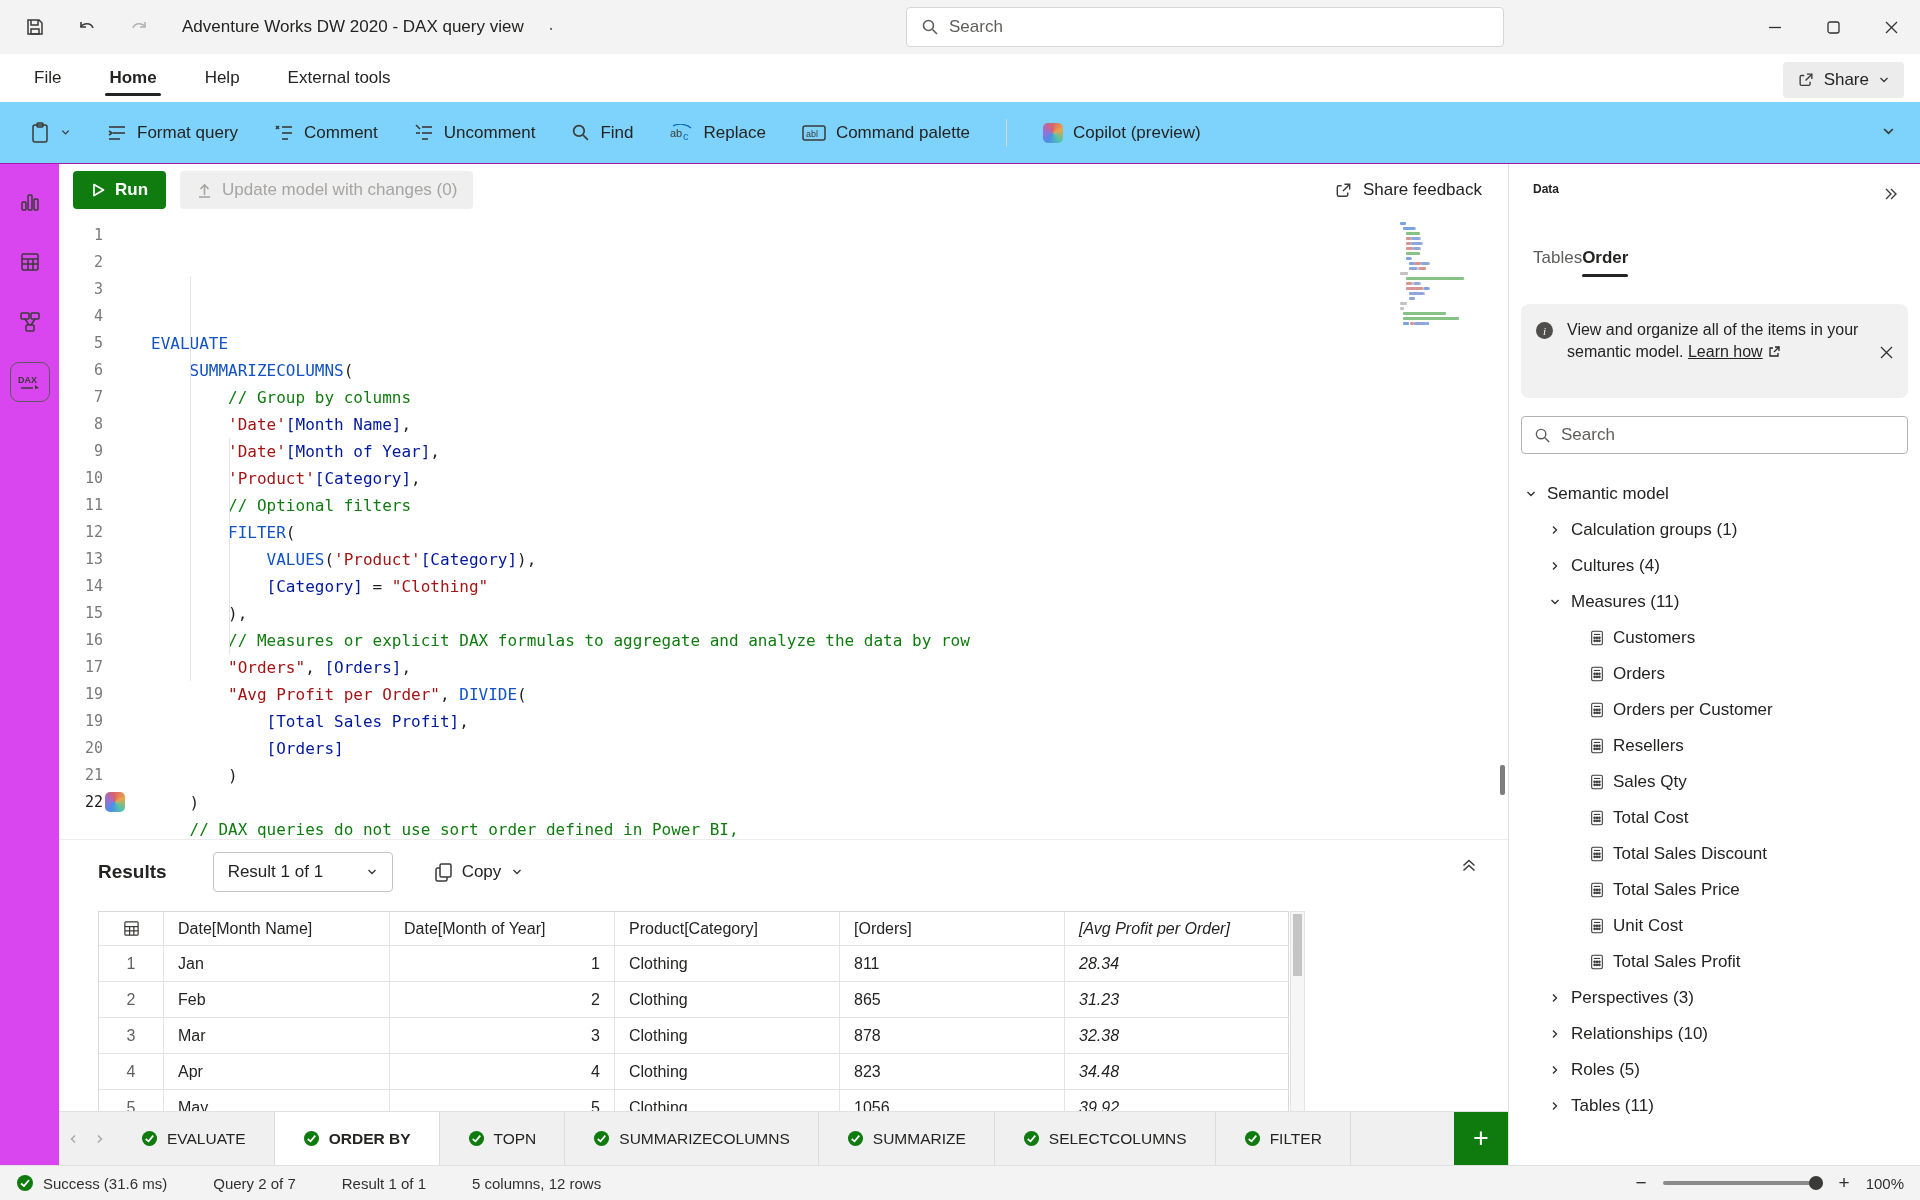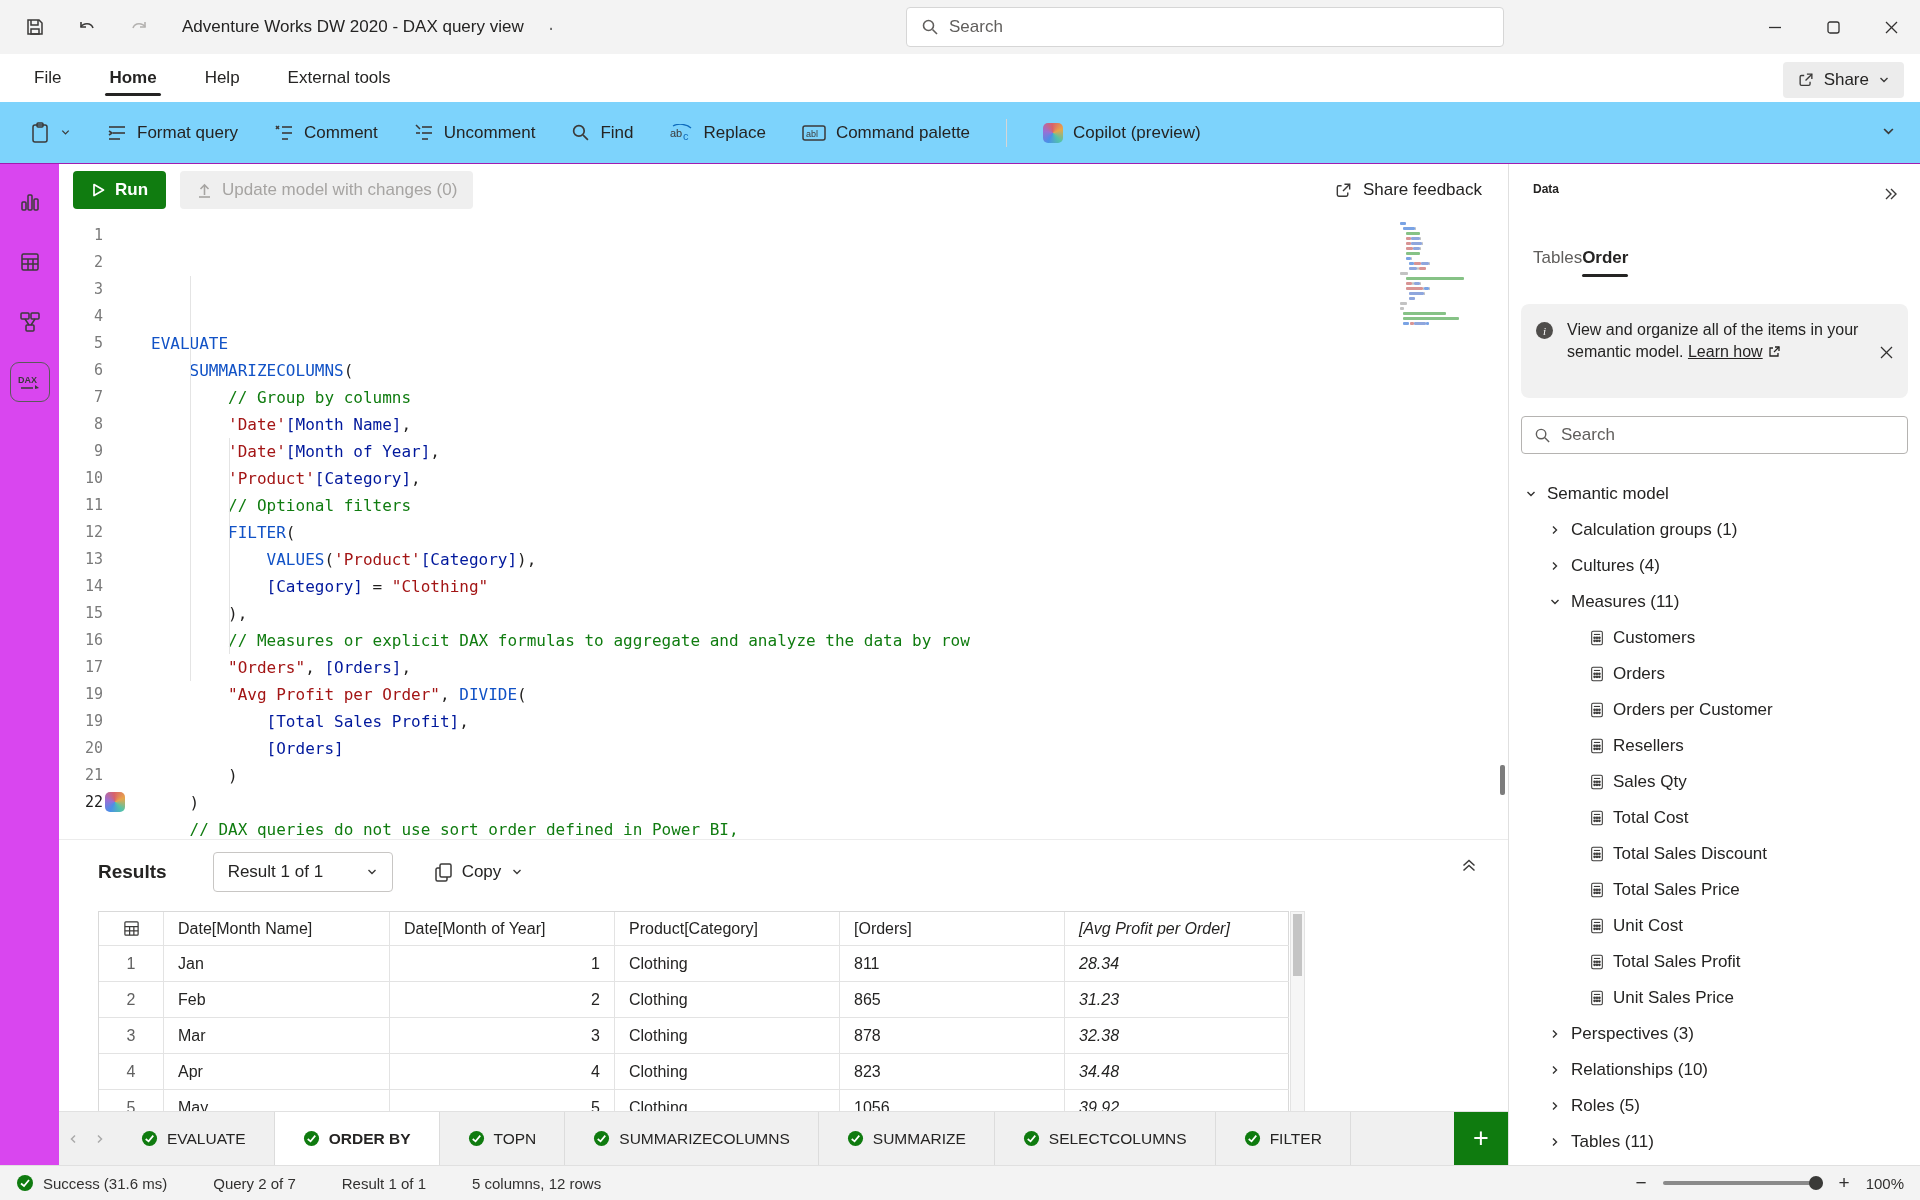--- a/index.html
+++ b/index.html
@@ -857,35 +857,20 @@
               <circle cx="6.3" cy="8.7" r="0.9" fill="#3b3a39"></circle>
               <circle cx="9" cy="8.7" r="0.9" fill="#3b3a39"></circle>
               <circle cx="11.7" cy="8.7" r="0.9" fill="#3b3a39"></circle>
               <circle cx="6.3" cy="12.2" r="0.9" fill="#3b3a39"></circle>
               <circle cx="9" cy="12.2" r="0.9" fill="#3b3a39"></circle>
               <circle cx="11.7" cy="12.2" r="0.9" fill="#3b3a39"></circle>
             </svg>
           </span>
           <span>Total Sales Profit</span>
         </div>
-        <div class="tree-row" style="padding-left: 80px;">
-          <span class="chev">
-            <svg width="18" height="18" viewBox="0 0 18 18" fill="none" stroke="#3b3a39" stroke-width="1.2">
-              <rect x="3" y="1.5" width="12" height="15" rx="1.5"></rect>
-              <line x1="5.5" y1="5" x2="12.5" y2="5"></line>
-              <circle cx="6.3" cy="8.7" r="0.9" fill="#3b3a39"></circle>
-              <circle cx="9" cy="8.7" r="0.9" fill="#3b3a39"></circle>
-              <circle cx="11.7" cy="8.7" r="0.9" fill="#3b3a39"></circle>
-              <circle cx="6.3" cy="12.2" r="0.9" fill="#3b3a39"></circle>
-              <circle cx="9" cy="12.2" r="0.9" fill="#3b3a39"></circle>
-              <circle cx="11.7" cy="12.2" r="0.9" fill="#3b3a39"></circle>
-            </svg>
-          </span>
-          <span>Unit Sales Price</span>
-        </div>
         <div class="tree-row" style="padding-left: 38px;">
           <span class="chev">
             <svg width="12" height="12" viewBox="0 0 12 12" fill="none" stroke="#323130" stroke-width="1.4">
               <path d="M4 2.5 7.5 6 4 9.5"></path>
             </svg>
           </span>
           <span>Perspectives (3)</span>
         </div>
         <div class="tree-row" style="padding-left: 38px;">
           <span class="chev">

